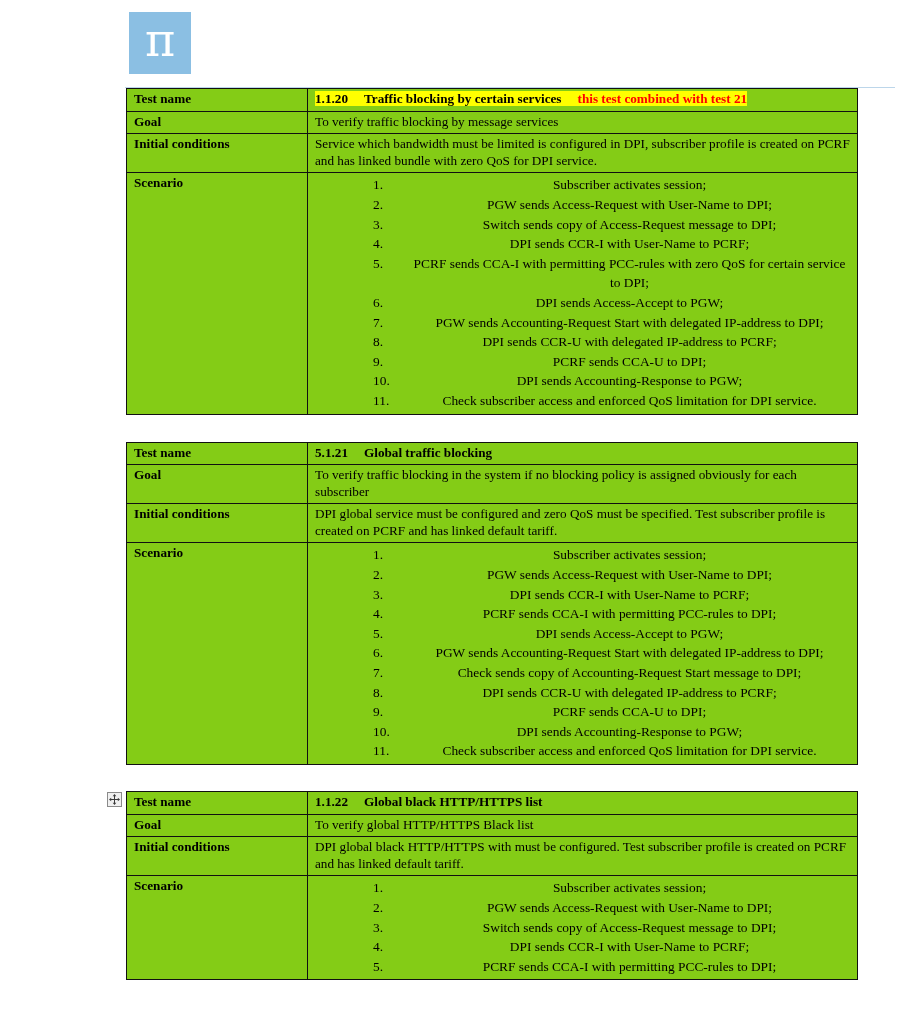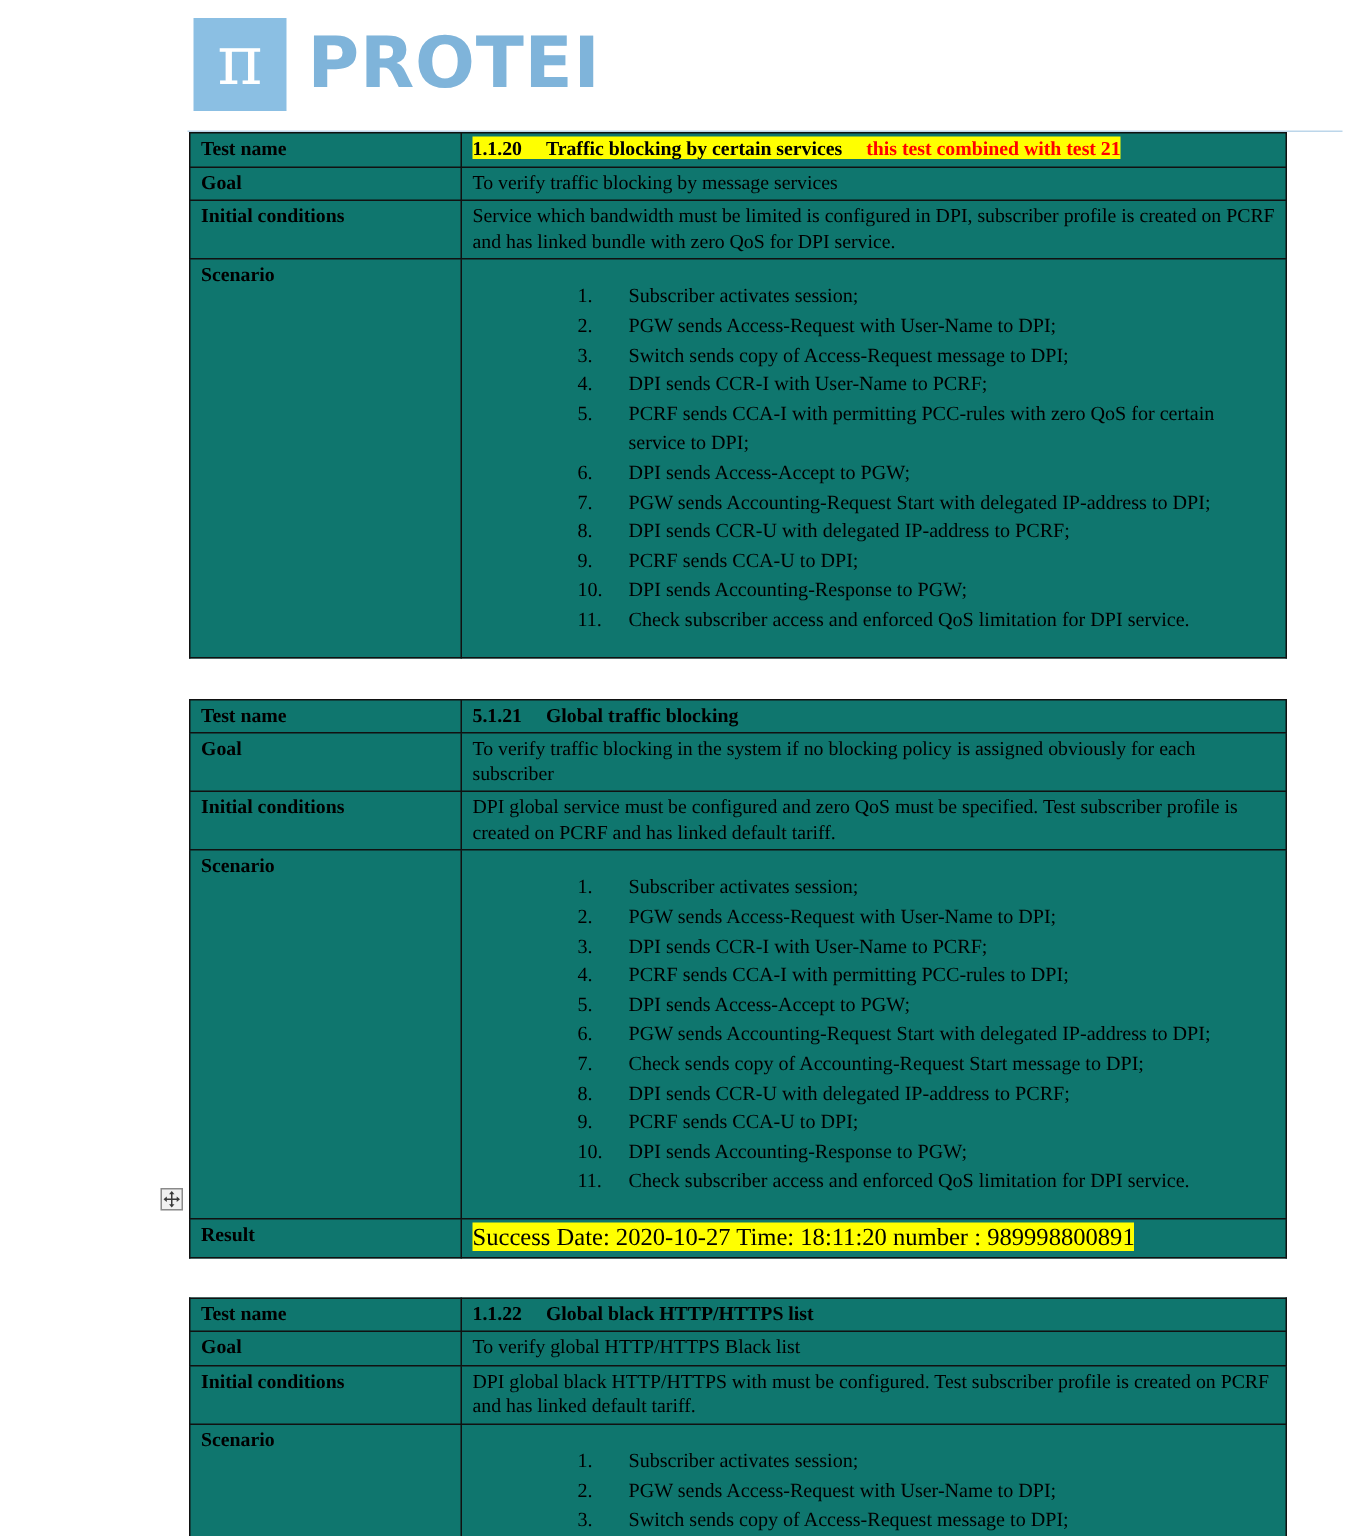--- a/index.html
+++ b/index.html
@@ -93,21 +93,21 @@
     position: absolute;
     left: 0;
     top: 88px;
     width: 911px;
   }
   table.testtbl {
     border-collapse: collapse;
     width: 707px;
     margin-left: 126px;
     table-layout: fixed;
-    background: #0f766e;
+    background: #84cc16;
   }
   table.testtbl td {
     border: 1.3px solid #111111;
     vertical-align: top;
     padding: 2px 5px 3px 7px;
     font-size: 13.2px;
     line-height: 16.6px;
   }
   td.label {
     width: 168px;
@@ -118,24 +118,25 @@
   td.value { width: 537px; font-family: Liberation Serif, serif; }
   td.scenario-cell { padding: 2px 5px 4px 7px; }
 
   .hl { background: #ffff00; }
   .redtxt { color: #ff0000; font-weight: 700; }
   .tname-num { font-weight: 700; }
   .tname-title { font-weight: 700; }
   .gap-sm { display: inline-block; width: 16px; }
 
   ol.steps {
-    margin: 12px;
+    margin: 0;
     padding: 0 0 0 58px;
     list-style: none;
     counter-reset: stepc;
+    text-align: center;
   }
   ol.steps li {
     counter-increment: stepc;
     position: relative;
     font-size: 13.4px;
     line-height: 19.6px;
     padding-left: 34px;
   }
   ol.steps li:before {
     content: counter(stepc) ".";
@@ -173,21 +174,20 @@
 </head>
 <body>
 
 <div class="page">
 
   <div class="header">
     <div class="logo">
       <div class="logo-mark">
         <span>π</span>
       </div>
-      <div class="logo-word">PROTEI</div>
     </div>
 
 
     <div class="header-rule"></div>
   </div>
 
   <div class="doc-body">
 
     <table class="testtbl">
       <tbody>
@@ -255,26 +255,20 @@
                 <li>DPI sends Access-Accept to PGW;</li>
                 <li>PGW sends Accounting-Request Start with delegated IP-address to DPI;</li>
                 <li>Check sends copy of Accounting-Request Start message to DPI;</li>
                 <li>DPI sends CCR-U with delegated IP-address to PCRF;</li>
                 <li>PCRF sends CCA-U to DPI;</li>
                 <li>DPI sends Accounting-Response to PGW;</li>
                 <li>Check subscriber access and enforced QoS limitation for DPI service.</li>
               </ol>
         </td>
       </tr>
-      <tr>
-        <td class="label">Result</td>
-        <td class="value result-val">
-          <span class="result-text">Success  Date: 2020-10-27 Time: 18:11:20  number : 989998800891</span>
-        </td>
-      </tr>
     </tbody>
       </table>
 
     <div class="spacer-block2"></div>
 
     <table class="testtbl">
       <tbody>
           <tr>
         <td class="label">Test name</td>
         <td class="value">

